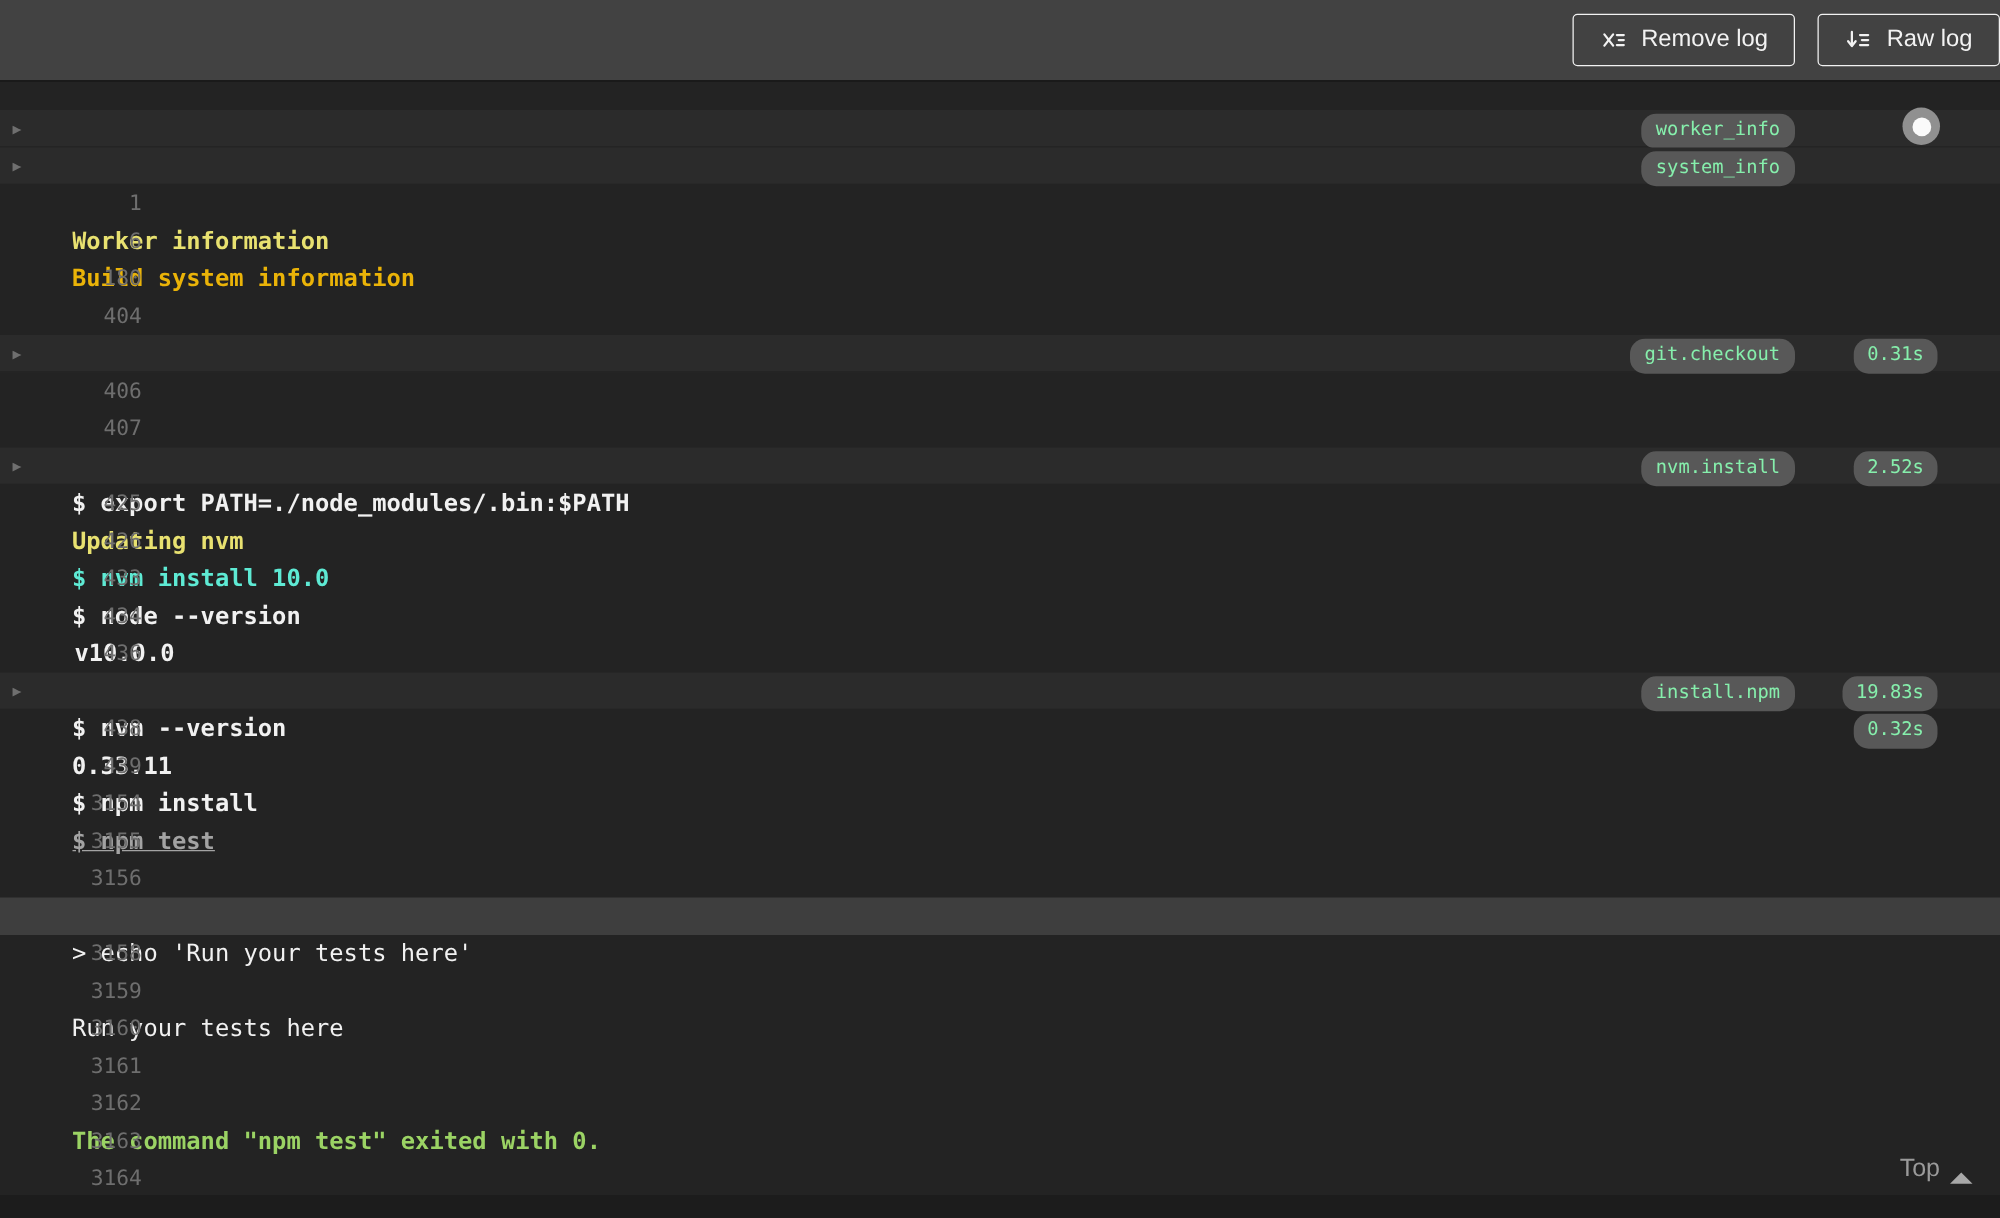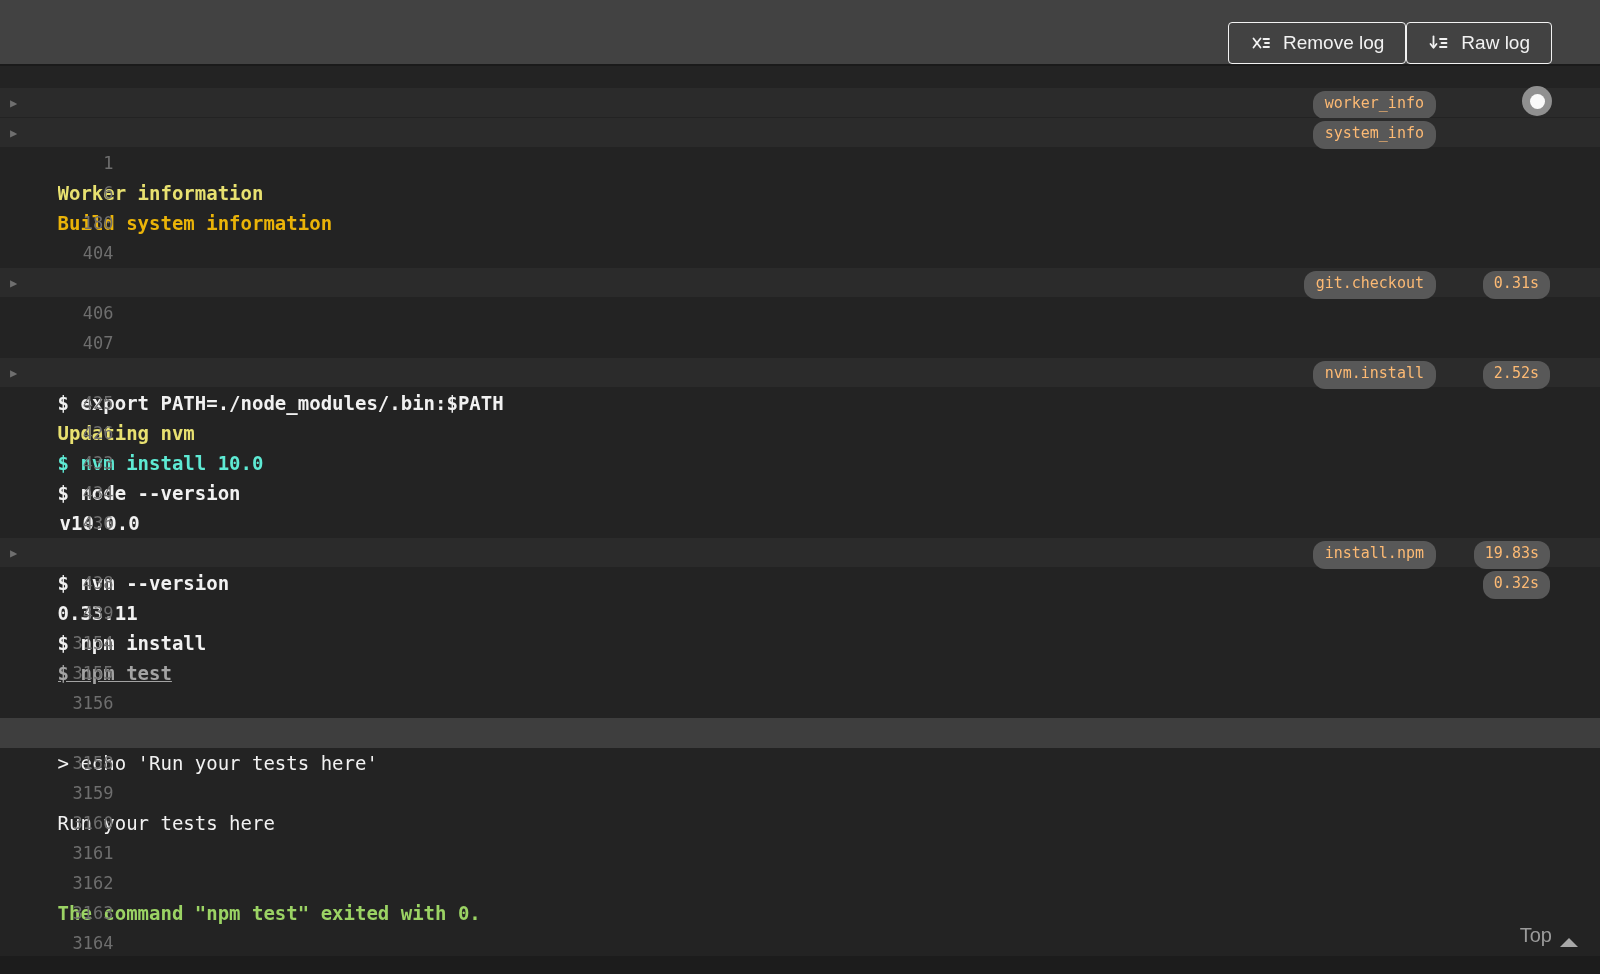--- a/index.html
+++ b/index.html
@@ -2,22 +2,22 @@
 <html><head>
 <meta charset="utf-8">
 <style>
   * { margin:0; padding:0; box-sizing:border-box; }
   html,body { width:1600px; height:974px; overflow:hidden; background:#1c1c1c; }
   body { font-family:"Liberation Sans", sans-serif; position:relative; }
 
   
   .topbar {
     height:66px; background:#424242; border-bottom:2px solid #1a1a1a;
-    display:flex; align-items:flex-end; justify-content:flex-end;
-    padding-right:48px;
+    display:flex; align-items:center; justify-content:flex-end;
+    gap:18px; 
   }
   .bar-btn {
     display:flex; align-items:center; gap:11px;
     height:42px; padding:0 21px;
     background:transparent; border:1.5px solid #f2f2f2; border-radius:4px;
     color:#f2f2f2; font-size:19px; font-family:"Liberation Sans", sans-serif;
     cursor:pointer;
   }
   .bar-btn svg { display:block; }
 
@@ -36,21 +36,21 @@
   .num {
     display:inline-block; width:75px; text-align:right;
     color:#6e6e6e; font-size:17px; cursor:pointer; vertical-align:top;
   }
   .text {
     display:inline-block; margin-left:19px; color:#f1f1f1; font-size:19px;
     vertical-align:top; max-width:1180px; overflow:hidden;
   }
   .badge {
     position:absolute; top:3px; height:28px; line-height:24px;
-    background:#585858; color:#fdba74; border-radius:12px;
+    background:#585858; color:#86efac; border-radius:12px;
     font-size:15px; font-family:"DejaVu Sans Mono", monospace;
   }
   .tag { right:164px; padding:0 12px; }
   .duration { right:50px; padding:0 11px; }
 
   
   .scroll-dot {
     position:absolute; top:86px; left:1522px; width:30px; height:30px;
     background:#909090; border-radius:50%; cursor:pointer;
   }

